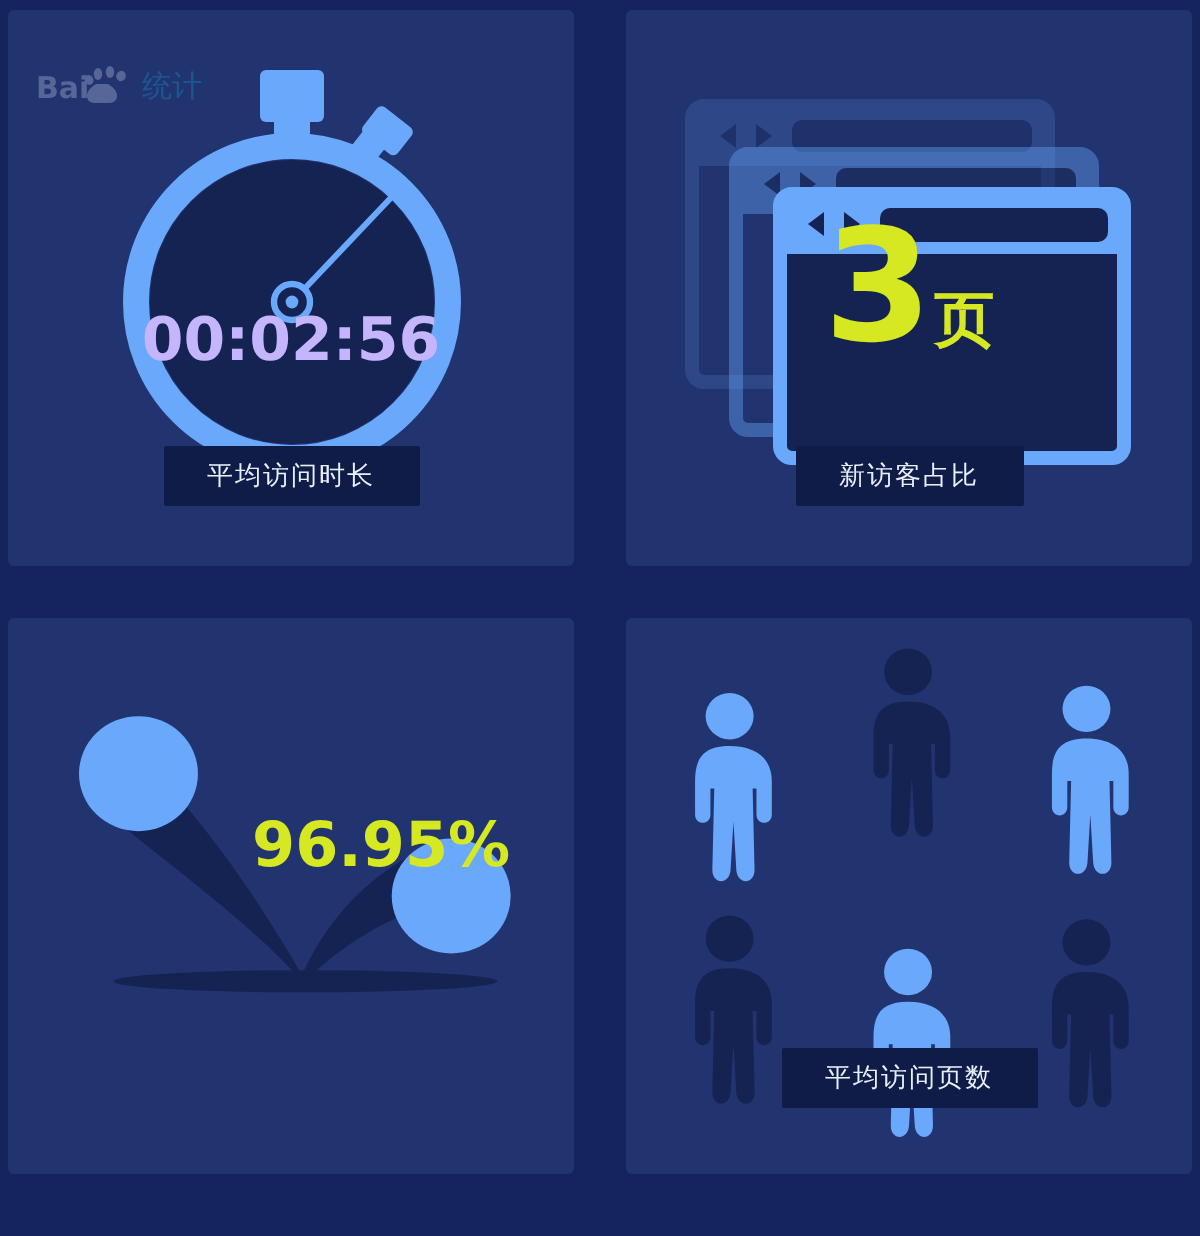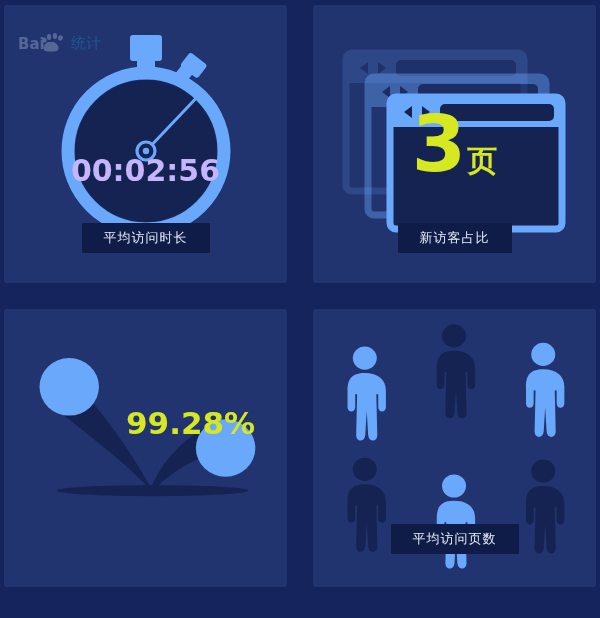--- a/index.html
+++ b/index.html
@@ -263,21 +263,21 @@
 
             <path d="M155 196 C 130 150 103 112 78 84 L 57 110 C 90 138 130 168 155 198 Z" fill="#152352"></path>
 
             <path d="M155 196 C 178 172 208 156 238 150 L 236 118 C 196 128 166 160 152 196 Z" fill="#152352"></path>
 
             <circle cx="68" cy="84" r="31" fill="#6aa8fc"></circle>
             <circle cx="231" cy="150" r="31" fill="#6aa8fc"></circle>
           </svg>
         </div>
 
-        <div class="bounce-value">99.28%</div>
+        <div class="bounce-value">96.95%</div>
 
       </div>
     </div>
 
     <div class="panel p4">
       <div class="panel-inner">
 
         <div class="visitors-wrap">
           <svg width="100%" height="100%" viewBox="0 0 295 300" preserveAspectRatio="none">
             <defs>

